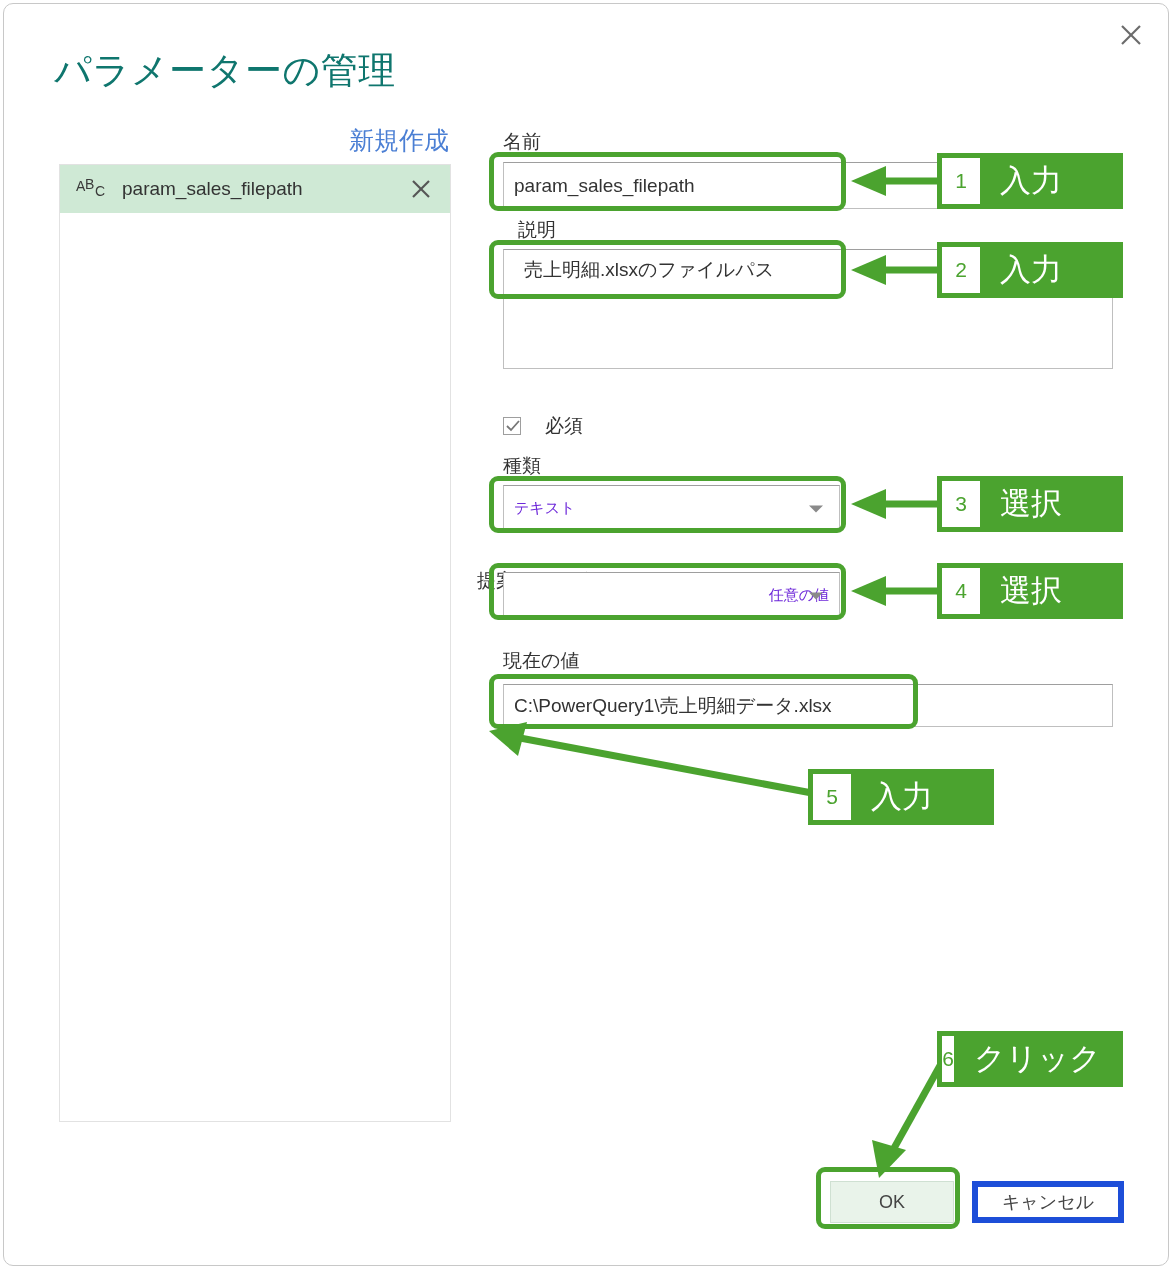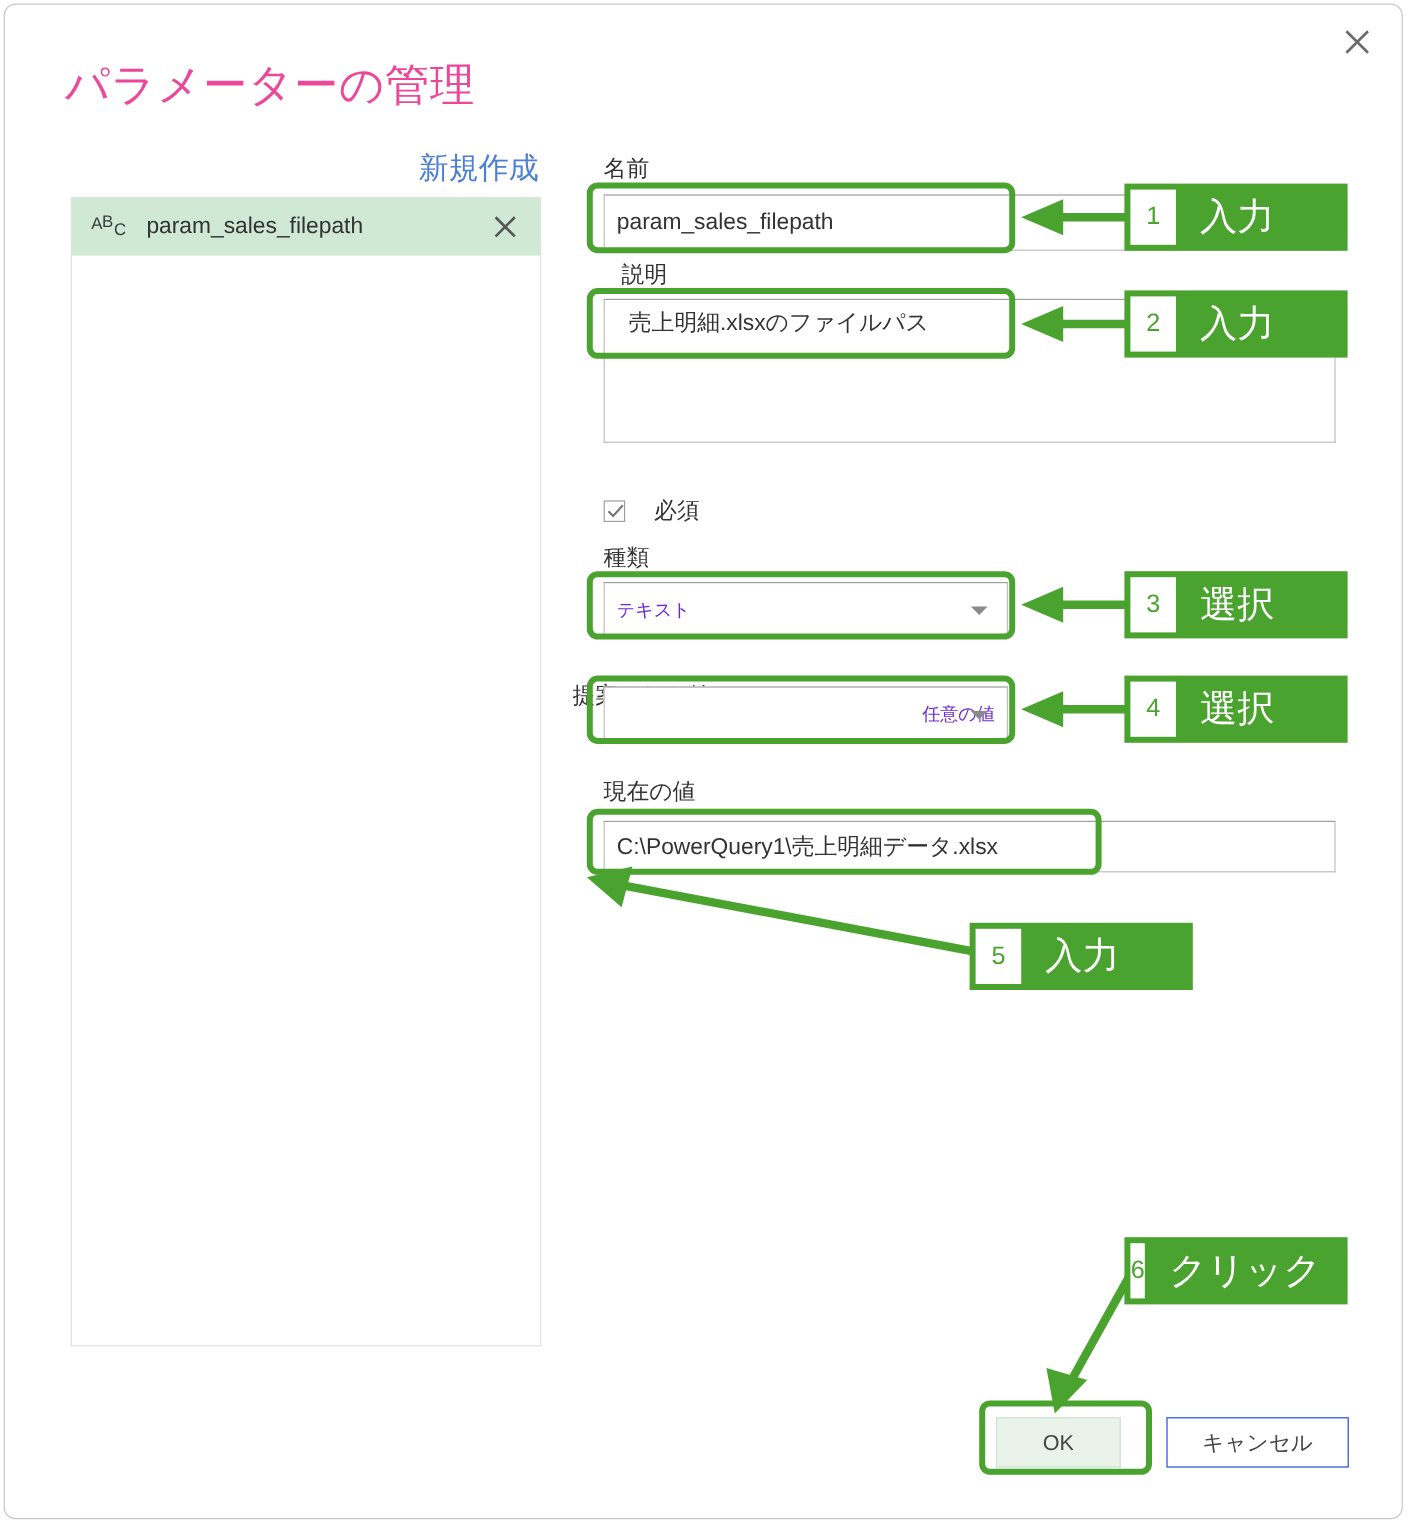--- a/index.html
+++ b/index.html
@@ -45,21 +45,21 @@
     cursor: pointer;
   }
   .close-btn svg { display:block; }
 
   .dialog-title {
     position: absolute;
     left: 50px;
     top: 44px;
     font-size: 37px;
     line-height: 46px;
-    color: #ec4899;
+    color: #0f766e;
     font-weight: 400;
     letter-spacing: 0.5px;
     white-space: nowrap;
   }
 
   
   .new-link {
     position: absolute;
     left: 345px;
     top: 124px;
@@ -212,25 +212,25 @@
   
   .btn {
     position: absolute;
     box-sizing: border-box;
     display: flex;
     align-items: center;
     justify-content: center;
     font-size: 18px;
     color: #444444;
     cursor: pointer;
-    border: 1px solid #1d4ed8;
+    border: 6px solid #1d4ed8;
     background: #ffffff;
   }
   .btn-ok {
-    left: 826px; top: 1177px; width: 104px; height: 42px;
+    left: 826px; top: 1177px; width: 124px; height: 42px;
     background: #e9f3ea;
     border: 1px solid #cfe0d2;
   }
   .btn-cancel {
     left: 968px; top: 1177px; width: 152px; height: 42px;
     background: #ffffff;
   }
 
   
   .anno-layer {

